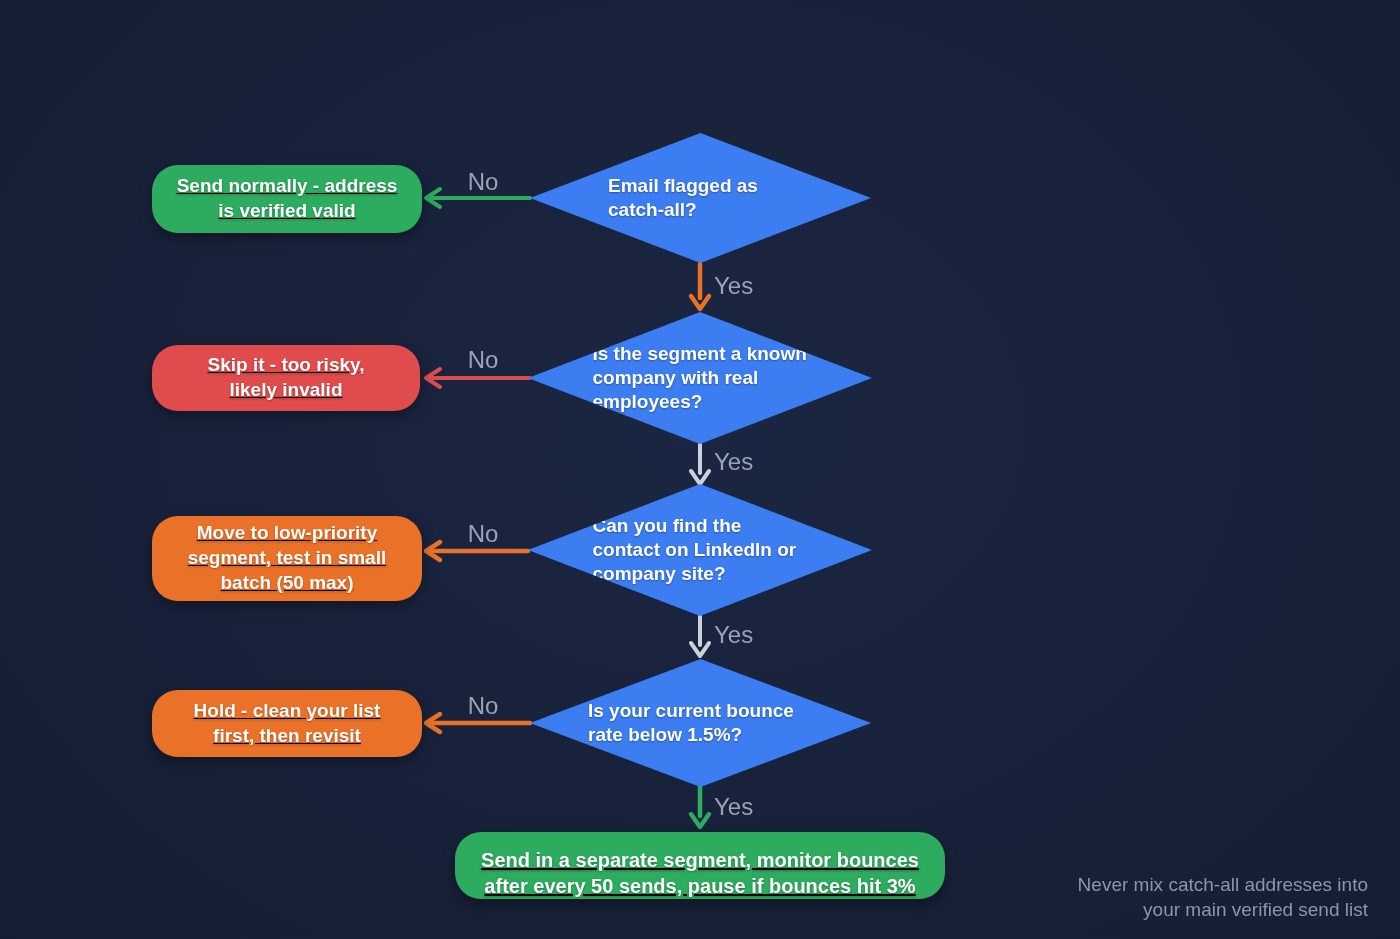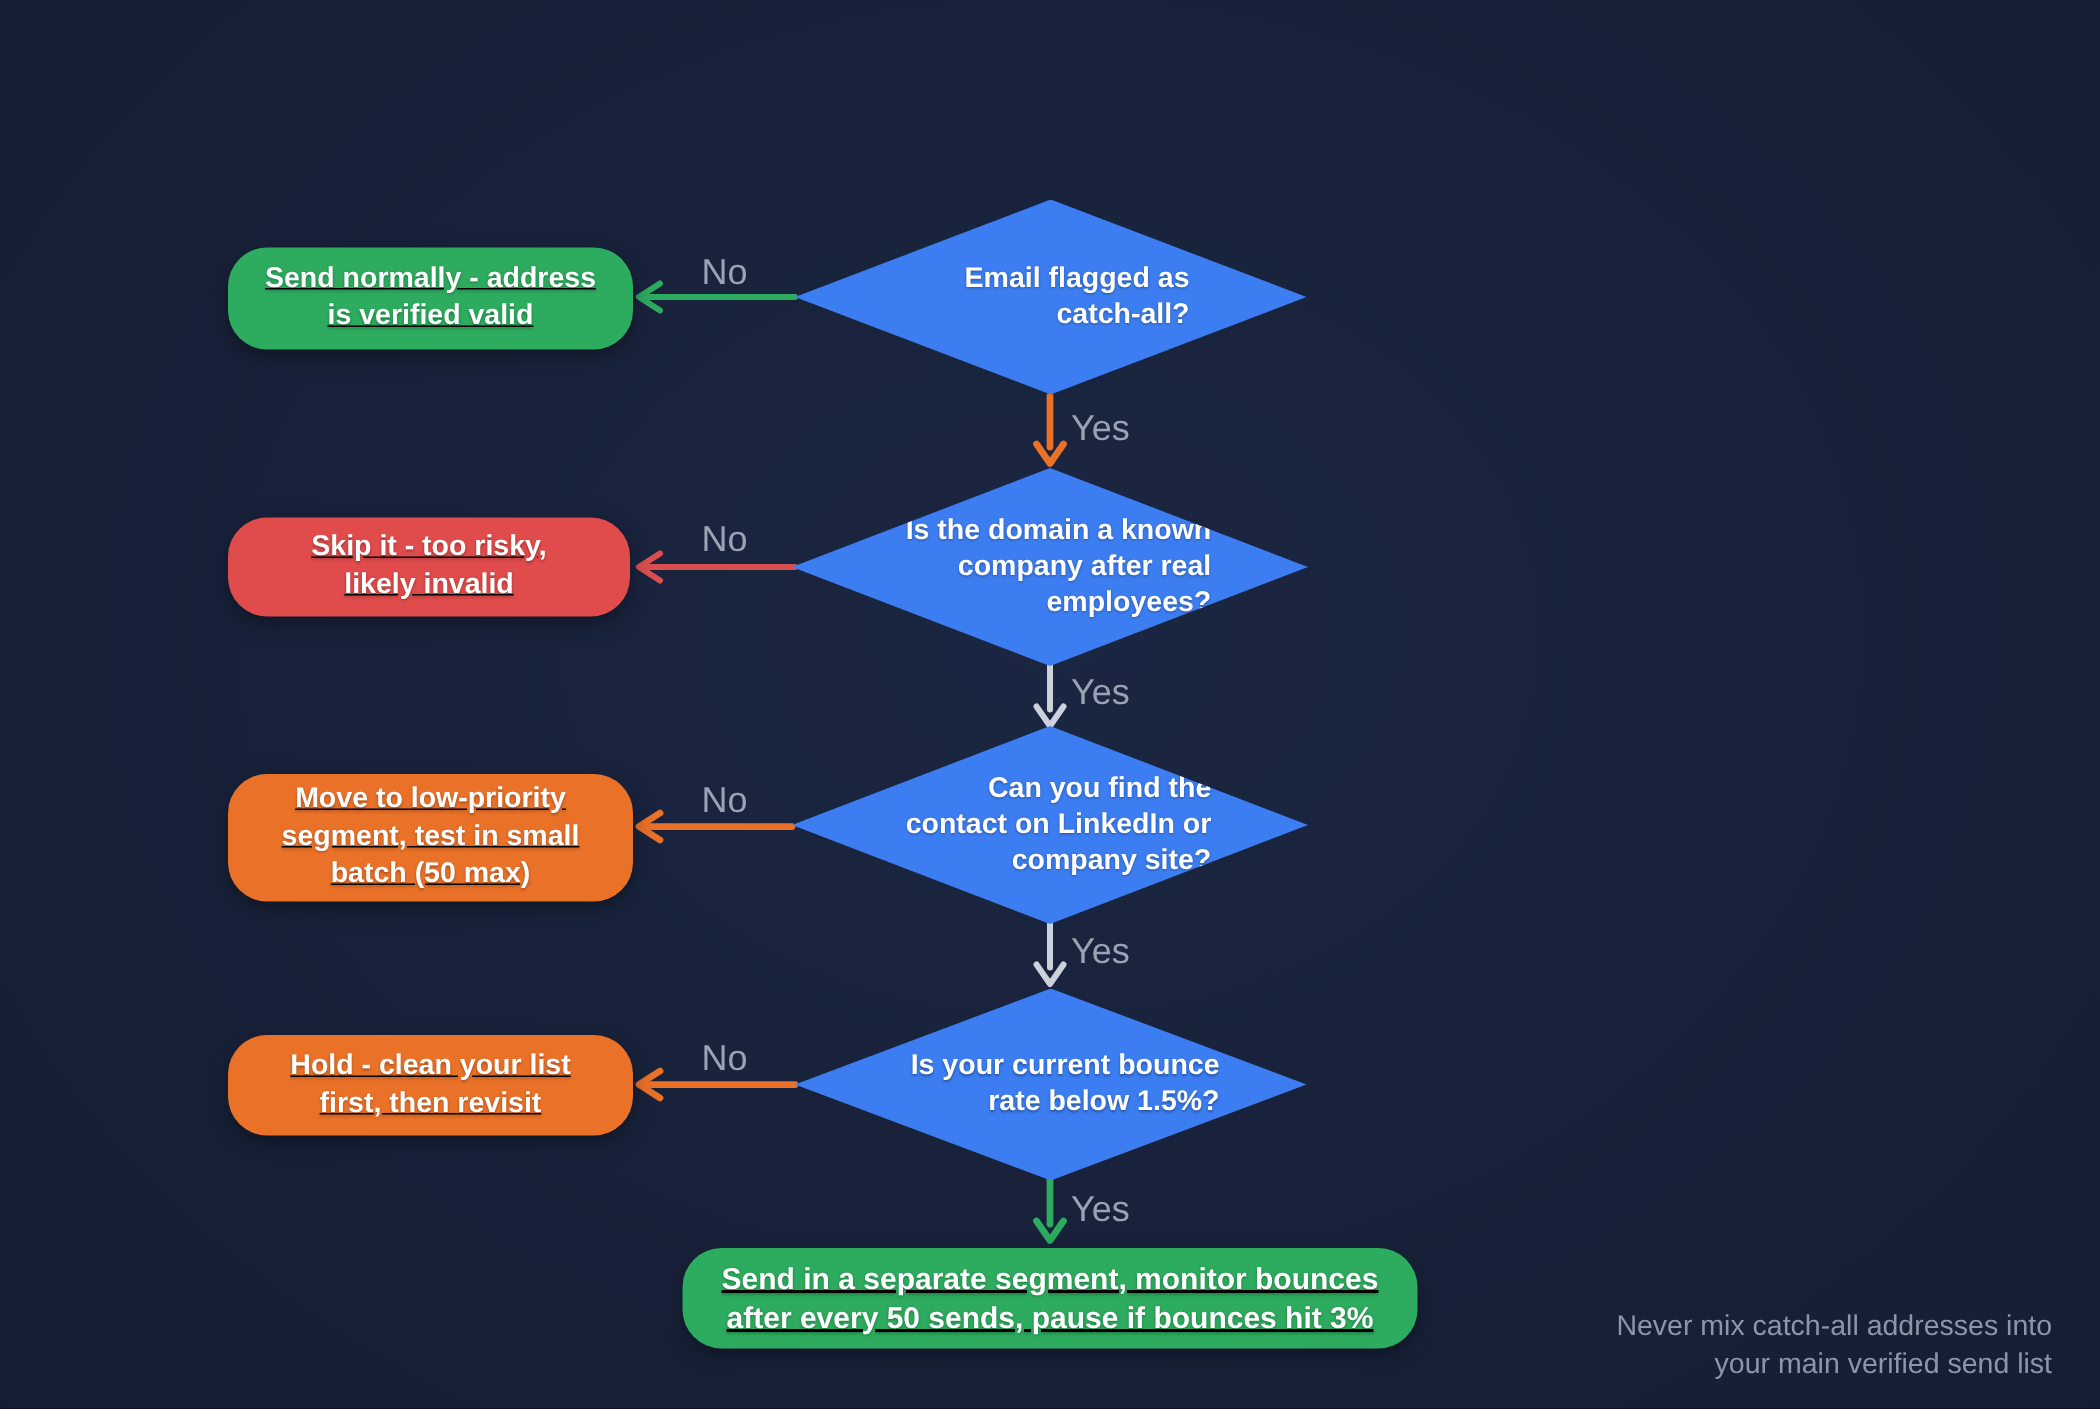--- a/index.html
+++ b/index.html
@@ -21,21 +21,21 @@
     text-shadow:0 2px 4px rgba(0,0,0,0.45);
   }
   .diamond{
     position:absolute;
     clip-path:polygon(50% 0,100% 50%,50% 100%,0 50%);
     background:#3c7ef2;
     display:flex;align-items:center;justify-content:center;
   }
   .diamond .dtext{
     color:#ffffff;font-weight:bold;font-size:19px;line-height:1.28;
-    text-align:right;
+    text-align:left;
     text-shadow:0 1px 2px rgba(0,0,0,0.35);
   }
   .outcome{
     position:absolute;
     border-radius:26px;
     display:flex;align-items:center;justify-content:center;
     box-shadow:0 5px 14px rgba(0,0,0,0.35);
     text-decoration:underline;
   }
   .outcome .otext{
@@ -97,42 +97,42 @@
     <g stroke="#2dab5e" stroke-width="4.5" fill="none" stroke-linecap="round" stroke-linejoin="round">
       <line x1="700" y1="786" x2="700" y2="816"></line>
       <polyline points="691,814 700,827 709,814"></polyline>
     </g>
   </svg>
 
   <div class="diamond" style="left:530px;top:133px;width:341px;height:130px;">
     <div class="dtext" style="max-width:185px;">Email flagged as catch-all?</div>
   </div>
   <div class="diamond" style="left:528px;top:312px;width:344px;height:132px;">
-    <div class="dtext" style="max-width:215px;">Is the domain a known company after real employees?</div>
+    <div class="dtext" style="max-width:215px;">Is the segment a known company with real employees?</div>
   </div>
   <div class="diamond" style="left:528px;top:484px;width:344px;height:132px;">
     <div class="dtext" style="max-width:215px;">Can you find the contact on LinkedIn or company site?</div>
   </div>
   <div class="diamond" style="left:530px;top:659px;width:341px;height:128px;">
     <div class="dtext" style="max-width:225px;">Is your current bounce rate below 1.5%?</div>
   </div>
 
   <div class="outcome node-green" style="left:152px;top:165px;width:270px;height:68px;">
     <div class="otext" style="max-width:240px;">Send normally - address is verified valid</div>
   </div>
   <div class="outcome node-red" style="left:152px;top:345px;width:268px;height:66px;align-items:center;">
     <div class="otext" style="max-width:195px;">Skip it - too risky, likely invalid</div>
   </div>
   <div class="outcome node-orange" style="left:152px;top:516px;width:270px;height:85px;">
     <div class="otext" style="max-width:225px;">Move to low-priority segment, test in small batch (50 max)</div>
   </div>
   <div class="outcome node-orange" style="left:152px;top:690px;width:270px;height:67px;">
     <div class="otext" style="max-width:205px;">Hold - clean your list first, then revisit</div>
   </div>
-  <div class="outcome node-green" style="left:455px;top:832px;width:490px;height:67px;">
+  <div class="outcome node-green" style="left:455px;top:832px;width:490px;height:67px;align-items:flex-end;">
     <div class="otext" style="max-width:470px;font-size:20px;">Send in a separate segment, monitor bounces after every 50 sends, pause if bounces hit 3%</div>
   </div>
 
   <div class="edge-label no" style="left:455px;top:168px;">No</div>
   <div class="edge-label no" style="left:455px;top:346px;">No</div>
   <div class="edge-label no" style="left:455px;top:520px;">No</div>
   <div class="edge-label no" style="left:455px;top:692px;">No</div>
 
   <div class="edge-label yes" style="left:714px;top:272px;">Yes</div>
   <div class="edge-label yes" style="left:714px;top:448px;">Yes</div>

